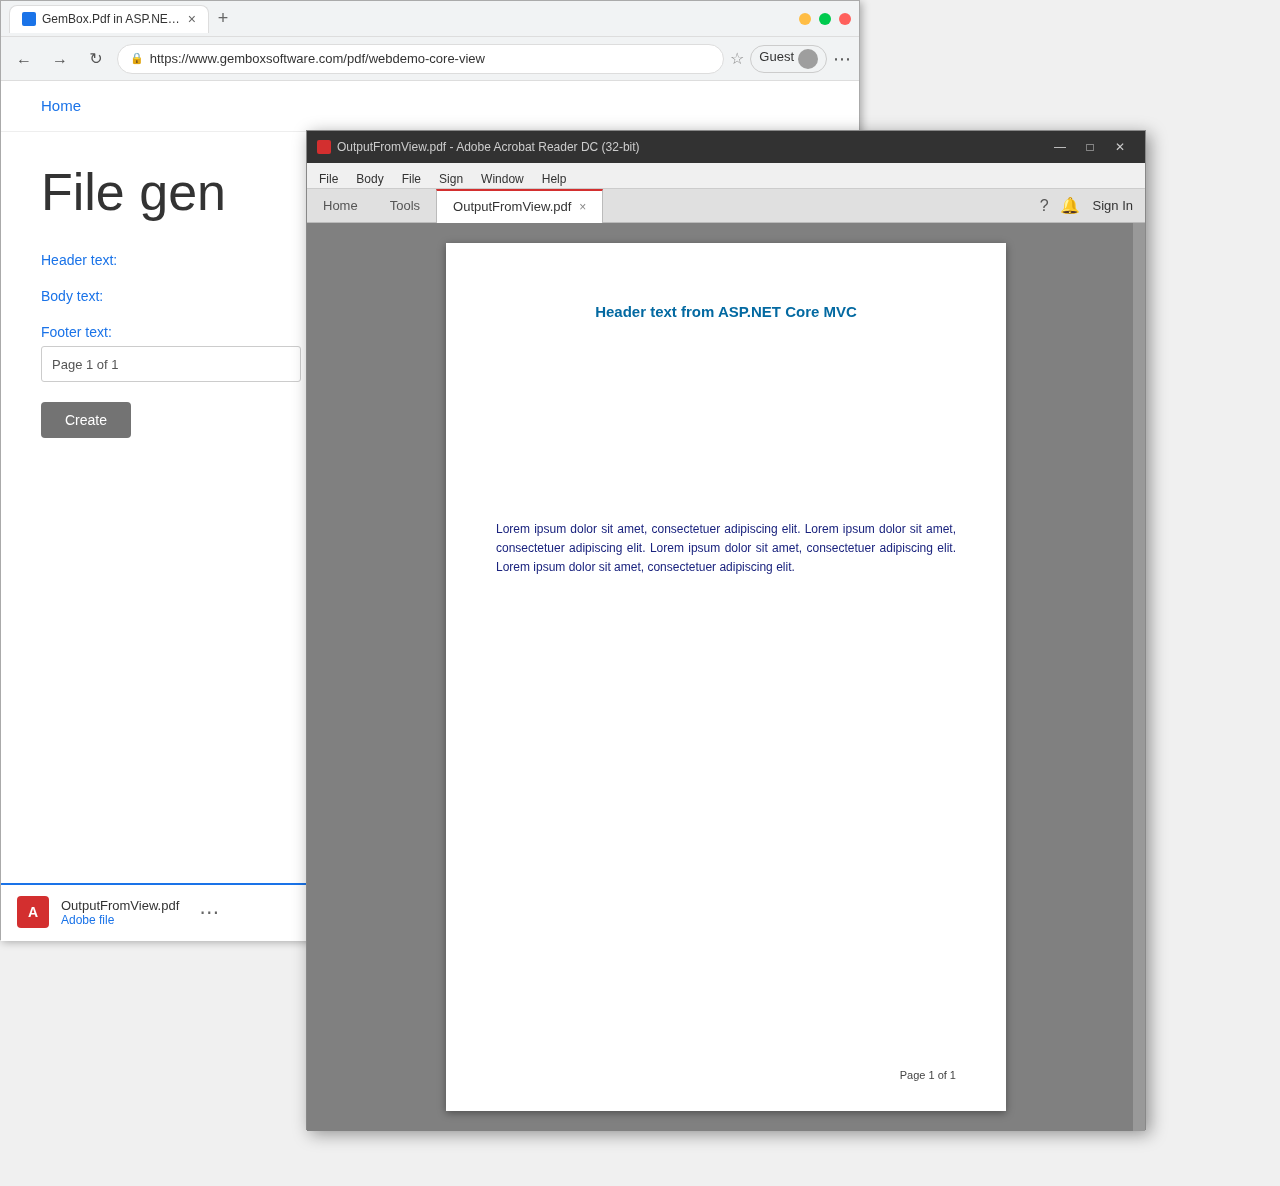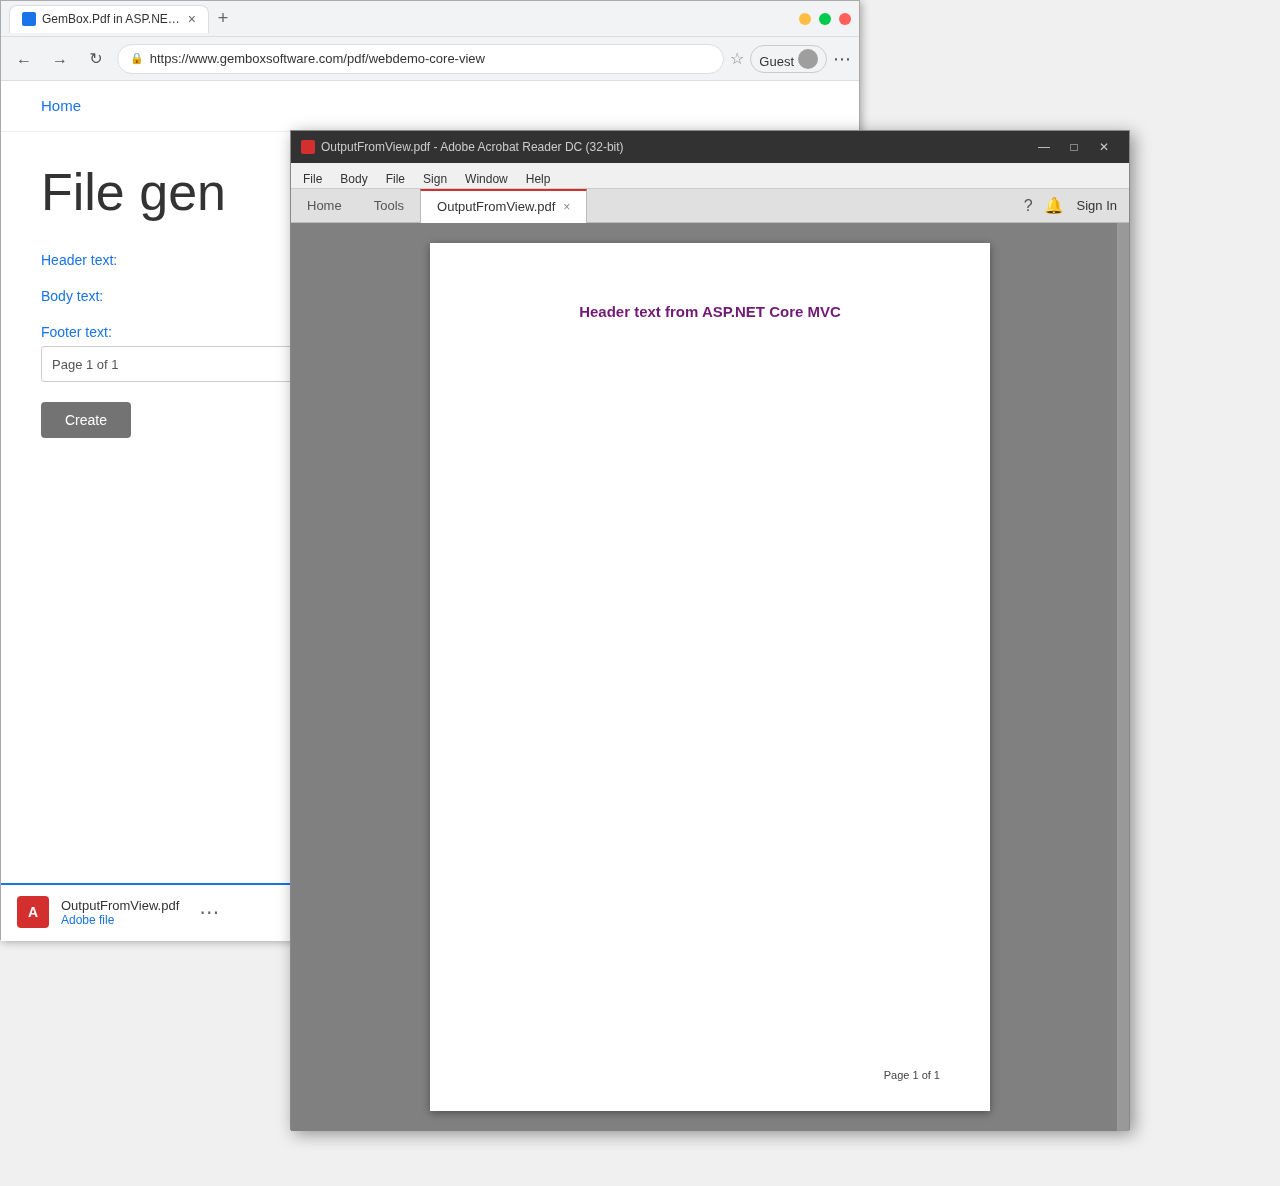--- a/index.html
+++ b/index.html
@@ -103,21 +103,21 @@
       font-size: 13px;
       color: #333;
       display: flex;
       align-items: center;
       gap: 6px;
     }
     .address-bar .lock-icon { color: #888; font-size: 11px; }
     .address-bar .url-text { color: #333; font-size: 13px; }
     .star-btn { font-size: 16px; color: #888; cursor: pointer; }
     .profile-btn {
-      display: flex; align-items: flex-end; gap: 4px;
+      display: flex; align-items: flex-start; gap: 4px;
       border: 1px solid #ccc;
       border-radius: 15px;
       padding: 3px 8px;
       cursor: pointer;
       font-size: 13px; color: #333;
     }
     .profile-avatar {
       width: 20px; height: 20px;
       border-radius: 50%;
       background: #9e9e9e;
@@ -238,21 +238,21 @@
     .download-more {
       font-size: 20px;
       color: #666;
       cursor: pointer;
       margin-left: 8px;
     }
 
     
     .acrobat-window {
       position: absolute;
-      top: 130px; left: 290px;
+      top: 130px; left: 306px;
       width: 840px;
       height: 1000px;
       background: #fff;
       border: 1px solid #888;
       box-shadow: 4px 4px 16px rgba(0,0,0,0.4);
       z-index: 20;
     }
     .acrobat-titlebar {
       background: #323232;
       height: 32px;
@@ -371,21 +371,21 @@
       width: 560px;
       min-height: 780px;
       box-shadow: 0 2px 8px rgba(0,0,0,0.4);
       position: relative;
       padding: 60px 50px;
     }
     .pdf-header-text {
       text-align: center;
       font-size: 15px;
       font-weight: bold;
-      color: #701a75;
+      color: #0369a1;
       margin-bottom: 200px;
     }
     .pdf-body-text {
       font-size: 12px;
       color: #1a237e;
       line-height: 1.6;
       text-align: justify;
     }
     .pdf-footer-text {
       position: absolute;
@@ -511,17 +511,18 @@
     <div class="acrobat-toolbar-right">
       <span class="toolbar-icon">?</span>
       <span class="toolbar-icon">🔔</span>
       <span class="signin-btn">Sign In</span>
     </div>
   </div>
 
   <div class="acrobat-viewer">
     <div class="pdf-page">
       <div class="pdf-header-text">Header text from ASP.NET Core MVC</div>
+      <div class="pdf-body-text">Lorem ipsum dolor sit amet, consectetuer adipiscing elit. Lorem ipsum dolor sit amet, consectetuer adipiscing elit. Lorem ipsum dolor sit amet, consectetuer adipiscing elit. Lorem ipsum dolor sit amet, consectetuer adipiscing elit.</div>
       <div class="pdf-footer-text">Page 1 of 1</div>
     </div>
     <div class="acrobat-scrollbar"></div>
   </div>
 </div>
 
 </body></html>

